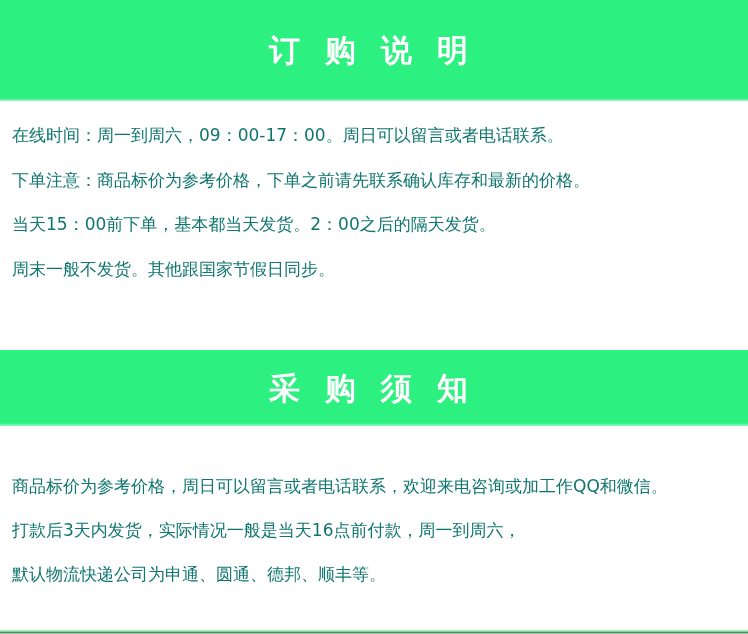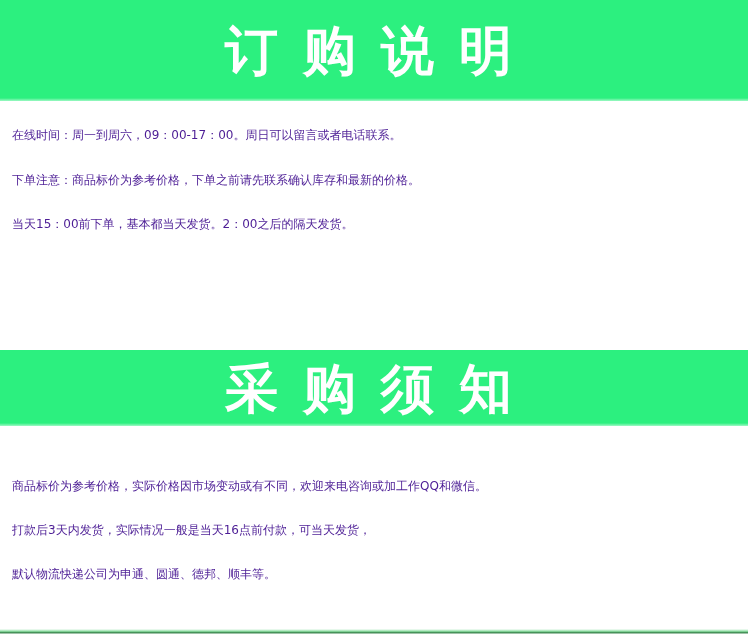--- a/index.html
+++ b/index.html
@@ -49,42 +49,42 @@
     left: 0;
     right: 0;
     bottom: 0;
     height: 3px;
     background: linear-gradient(to bottom, rgba(255,255,255,0.0), rgba(255,255,255,0.55));
     pointer-events: none;
   }
 
   .banner-title {
     color: #ffffff;
-    font-size: 53px;
+    font-size: 31px;
     font-weight: bold;
     letter-spacing: 25px;
     
     margin-left: 14px;
     line-height: 1;
     white-space: nowrap;
     font-family: "DejaVu Sans", "Liberation Sans", sans-serif;
   }
 
   
   .body-block {
     position: absolute;
     left: 12px;
     width: 724px;
   }
   .block-1 { top: 113px; }
   .block-2 { top: 464px; }
 
   .body-line {
-    color: #4c1d95;
-    font-size: 12px;
+    color: #0f766e;
+    font-size: 17px;
     line-height: 44.5px;
     white-space: nowrap;
     font-family: "DejaVu Sans", "Liberation Sans", sans-serif;
   }
   .block-2 .body-line {
     line-height: 44px;
   }
 
   
   .bottom-strip {
@@ -102,27 +102,28 @@
 <div class="page">
 
   <div class="banner banner-1">
     <div class="banner-title">订购说明</div>
   </div>
 
   <div class="body-block block-1">
     <div class="body-line">在线时间：周一到周六，09：00-17：00。周日可以留言或者电话联系。</div>
     <div class="body-line">下单注意：商品标价为参考价格，下单之前请先联系确认库存和最新的价格。</div>
     <div class="body-line">当天15：00前下单，基本都当天发货。2：00之后的隔天发货。</div>
+    <div class="body-line">周末一般不发货。其他跟国家节假日同步。</div>
   </div>
 
   <div class="banner banner-2">
     <div class="banner-title">采购须知</div>
   </div>
 
   <div class="body-block block-2">
-    <div class="body-line">商品标价为参考价格，实际价格因市场变动或有不同，欢迎来电咨询或加工作QQ和微信。</div>
-    <div class="body-line">打款后3天内发货，实际情况一般是当天16点前付款，可当天发货，</div>
+    <div class="body-line">商品标价为参考价格，周日可以留言或者电话联系，欢迎来电咨询或加工作QQ和微信。</div>
+    <div class="body-line">打款后3天内发货，实际情况一般是当天16点前付款，周一到周六，</div>
     <div class="body-line">默认物流快递公司为申通、圆通、德邦、顺丰等。</div>
   </div>
 
   <div class="bottom-strip"></div>
 
 </div>
 
 </body></html>

